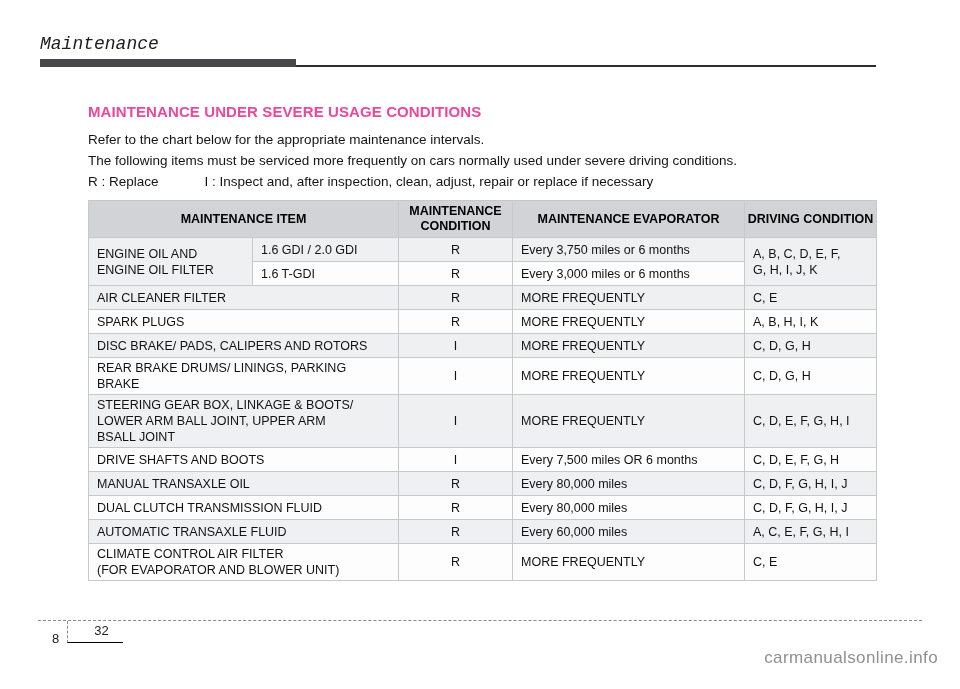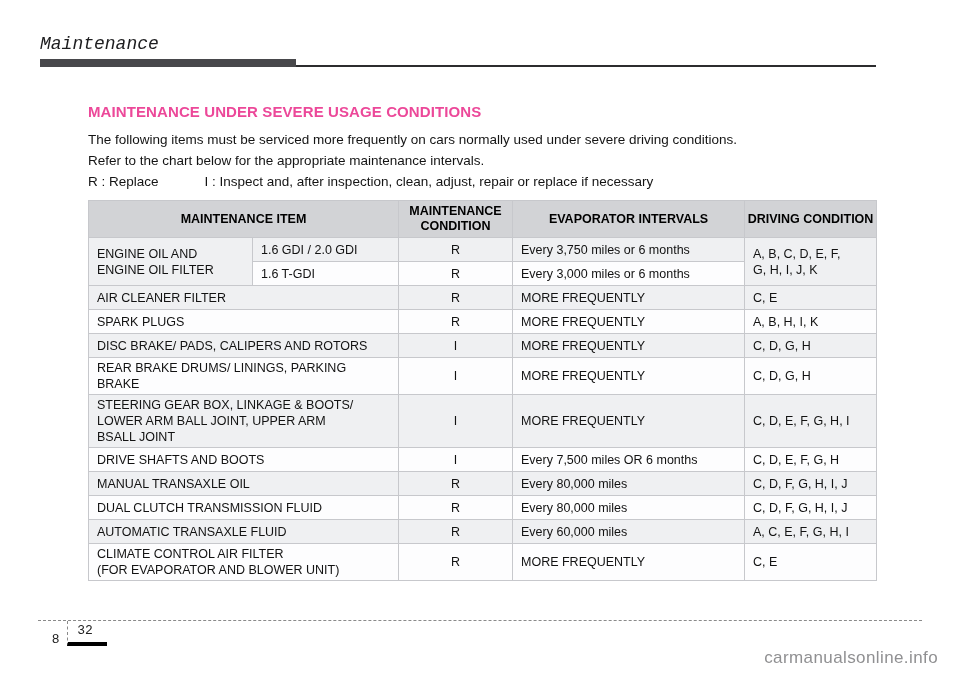--- a/index.html
+++ b/index.html
@@ -76,60 +76,59 @@
     border-top: 1px dashed #8a8a8a;
   }
   .footer-ids {
     position: absolute; left: 52px; top: 621px;
     display: flex; align-items: flex-start;
     font-size: 13px; color: #222;
   }
   .footer-chapter { padding: 10px 8px 0 0; }
   .footer-page {
     border-left: 1px dashed #8a8a8a;
-    border-bottom: 4px solid #000000;
-    padding: 2px 14px 4px 9px;
-    font-family: Liberation Mono, monospace;
+    border-bottom: 1px solid #000000;
+    padding: 2px 14px 4px 26px;
   }
 
   
   .watermark {
     position: absolute; right: 22px; top: 648px;
     font-size: 17px; color: #909092; letter-spacing: 0.4px;
   }
 </style>
 </head>
 <body>
 
 <div class="page">
 
   <div class="running-head">Maintenance</div>
   <div class="head-rule">
     <div class="head-bar"></div>
   </div>
 
   <main>
     <h1>MAINTENANCE UNDER SEVERE USAGE CONDITIONS</h1>
+    <p class="intro-line">Refer to the chart below for the appropriate maintenance intervals.</p>
     <p class="intro-line">The following items must be serviced more frequently on cars normally used under severe driving conditions.</p>
-    <p class="intro-line">Refer to the chart below for the appropriate maintenance intervals.</p>
     <p class="legend"><span class="legend-replace">R : Replace</span><span>I : Inspect and, after inspection, clean, adjust, repair or replace if necessary</span></p>
 
     <table>
       <colgroup>
         <col style="width:164px">
           <col style="width:146px">
           <col style="width:114px">
           <col style="width:232px">
           <col style="width:132px">
       </colgroup>
       <thead>
         <tr>
           <th colspan="2">MAINTENANCE ITEM</th>
           <th>MAINTENANCE CONDITION</th>
-          <th>EVAPORATOR INTERVALS</th>
+          <th>MAINTENANCE EVAPORATOR</th>
           <th>DRIVING CONDITION</th>
         </tr>
       </thead>
       <tbody>
         <tr>
           <td class="item" rowspan="2">ENGINE OIL AND
 ENGINE OIL FILTER</td>
           <td class="variant">1.6 GDI / 2.0 GDI</td>
           <td class="op">R</td>
           <td class="interval">Every 3,750 miles or 6 months</td>

